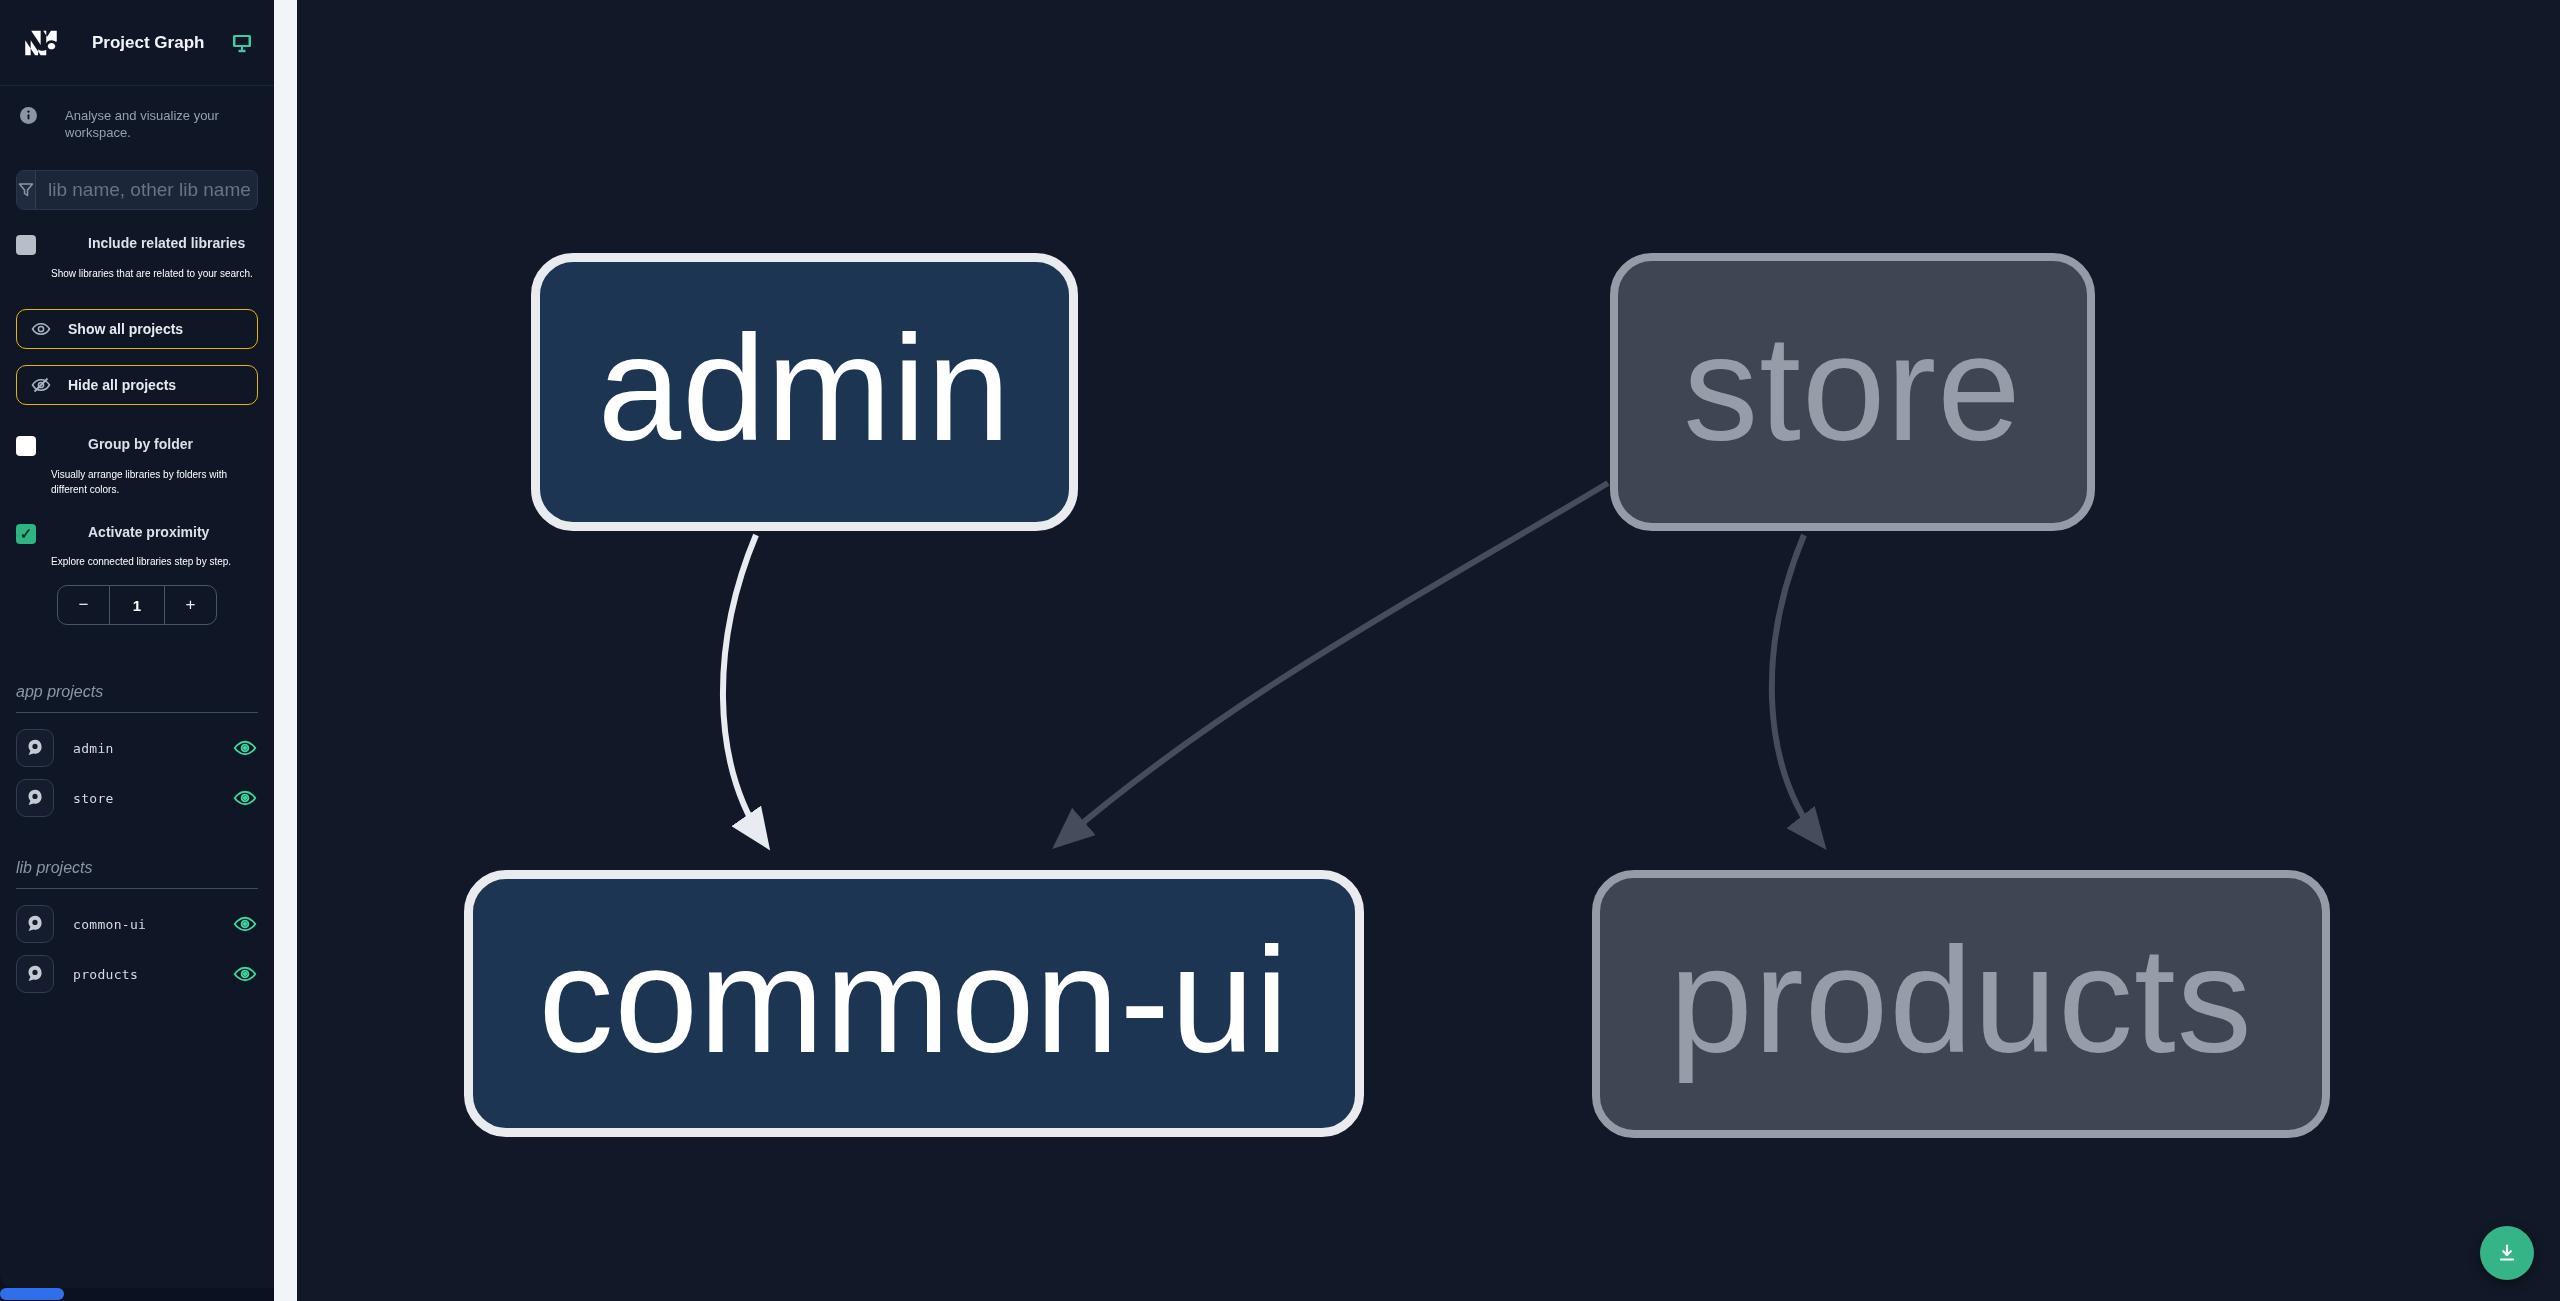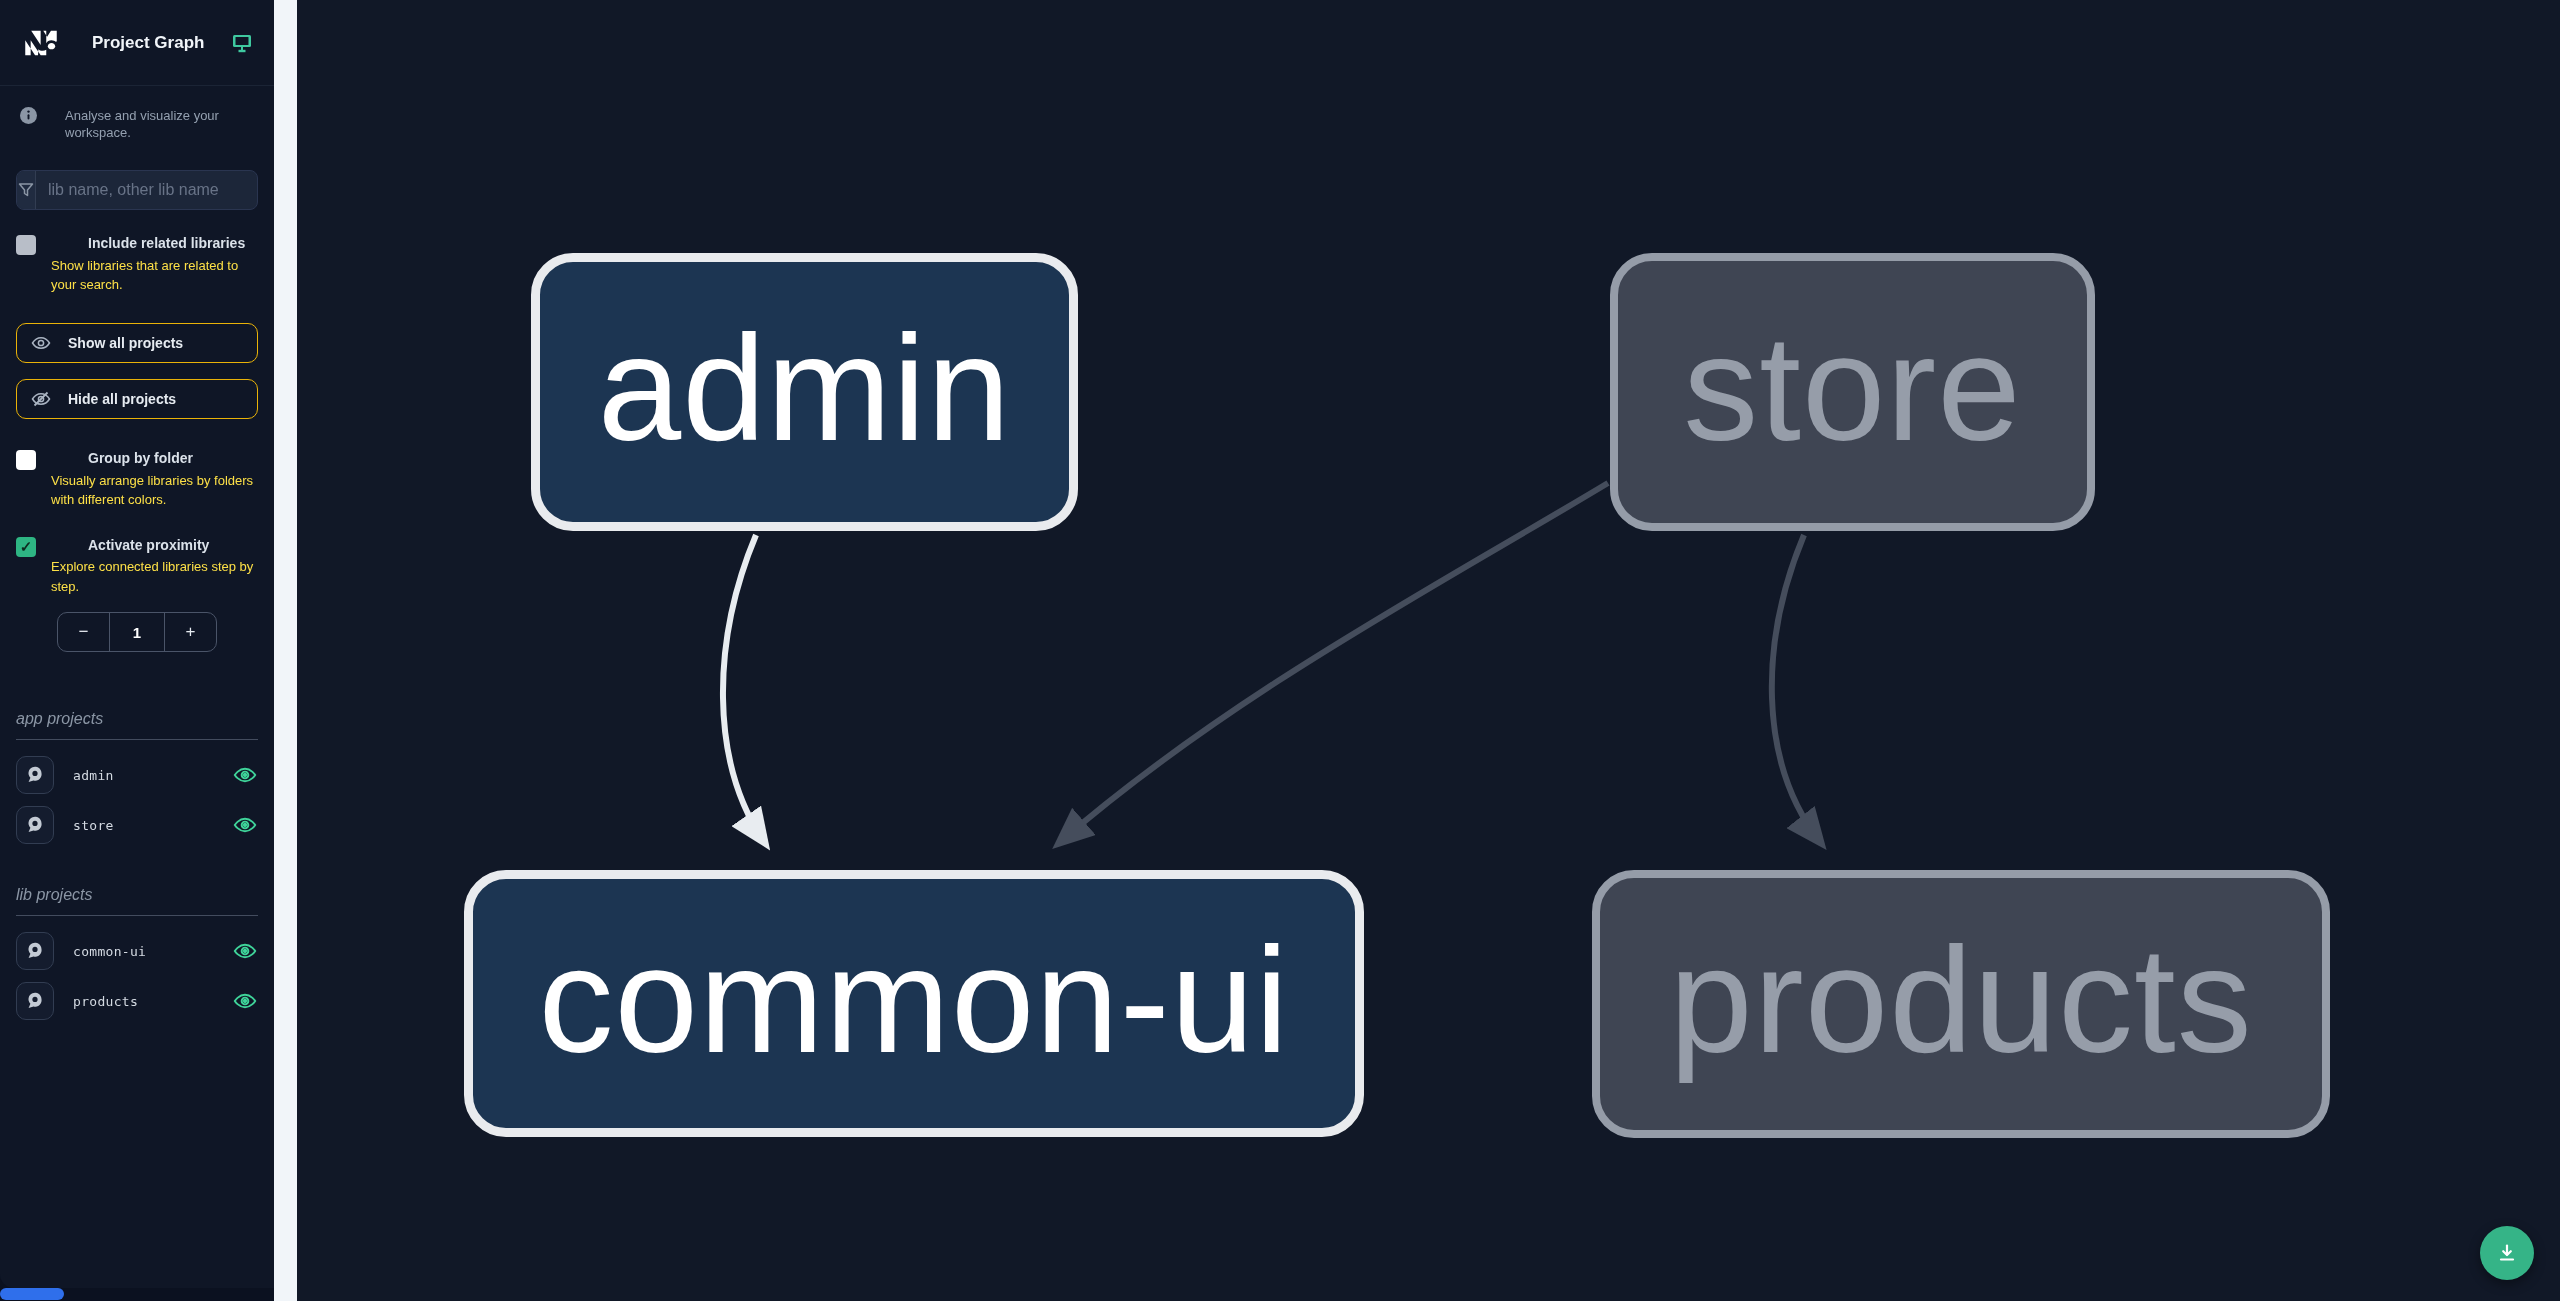--- a/index.html
+++ b/index.html
@@ -30,35 +30,35 @@
   .tagline svg { flex:0 0 auto; margin-top:-1px; }
 
   .search {
     margin:28px 16px 0 16px; height:40px; display:flex; align-items:stretch;
     background:#1c2639; border:1px solid #2a3550; border-radius:8px; overflow:hidden;
   }
   .search .funnel { width:44px; display:flex; align-items:center; justify-content:center;
     border-right:1px solid #323d52; background:#202b40; }
   .search input {
     flex:1; background:transparent; border:none; outline:none;
-    font-family:"Liberation Sans",sans-serif; font-size:16px; color:#cbd5e1; padding:0 12px;
+    font-family:"Liberation Sans",sans-serif; font-size:19px; color:#cbd5e1; padding:0 12px;
   }
   .search input::placeholder { color:#687387; }
 
   .opt { display:flex; align-items:flex-start; gap:15px; margin:24px 16px 0 16px; }
   .cbox {
     width:20px; height:20px; border-radius:4px; flex:0 0 auto; margin-top:1px;
     background:#b8bec8; display:flex; align-items:center; justify-content:center;
     cursor:pointer; font-size:15px; font-weight:bold; color:transparent;
   }
   .cbox.bright { background:#ffffff; }
   .cbox.checked { background:#2eb583; color:#0e2b20; }
   .opt .txt { flex:1; }
   .opt .lbl { font-size:14px; font-weight:bold; color:#dbe2ea; line-height:1.35;margin-left:37px; }
-  .opt .dsc { font-size:13px; color:#fde047; line-height:1.5; margin-top:3px; }
+  .opt .dsc { font-size:10px; color:#ffffff; line-height:1.5; margin-top:13px; }
 
   .sb-btn {
     margin:16px 16px 0 16px; width:242px; height:40px; border-radius:10px;
     border:1px solid #eab308; background:transparent; display:flex; align-items:center;
     gap:17px; padding:0 14px; cursor:pointer;
     font-family:"Liberation Sans",sans-serif; font-size:14px; font-weight:bold; color:#e6ebf1;
   }
   .sb-btn:first-of-type { margin-top:28px; }
   .sb-btn svg { flex:0 0 auto; }
 

